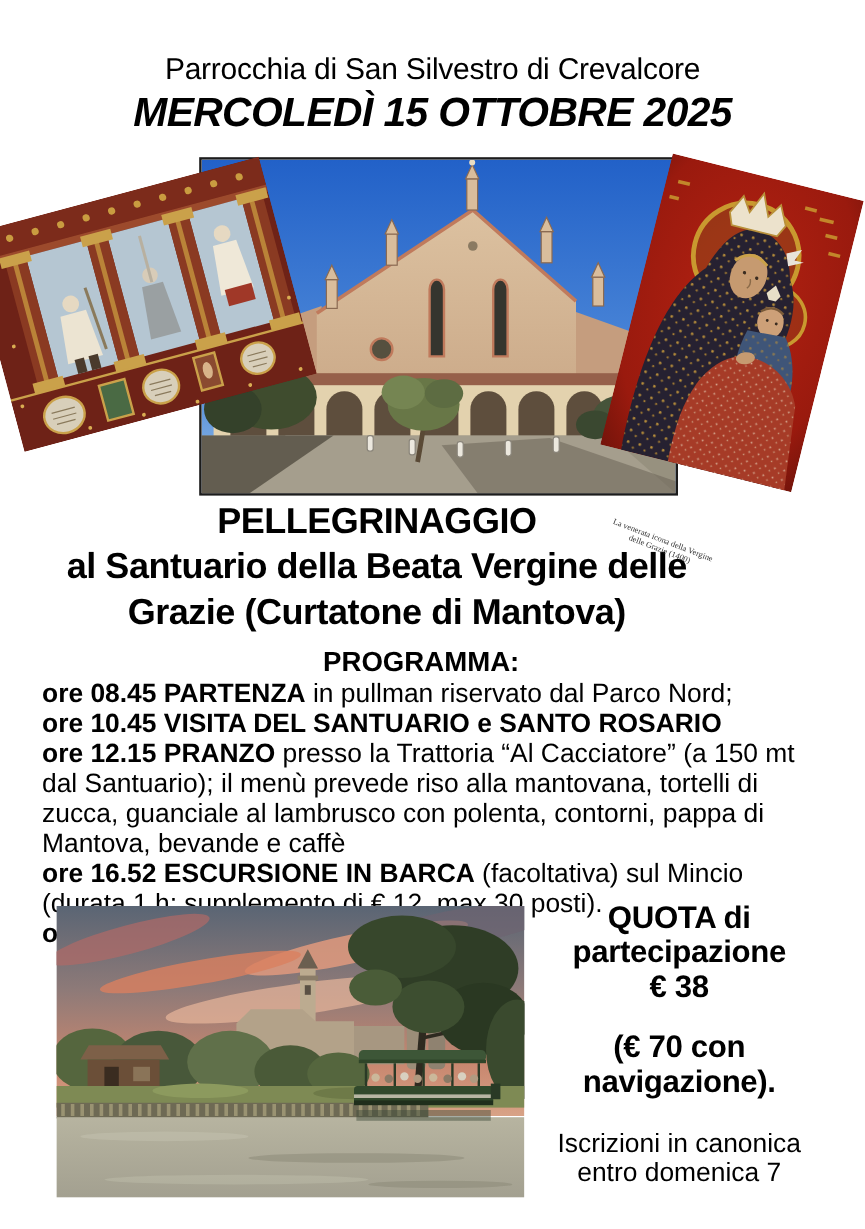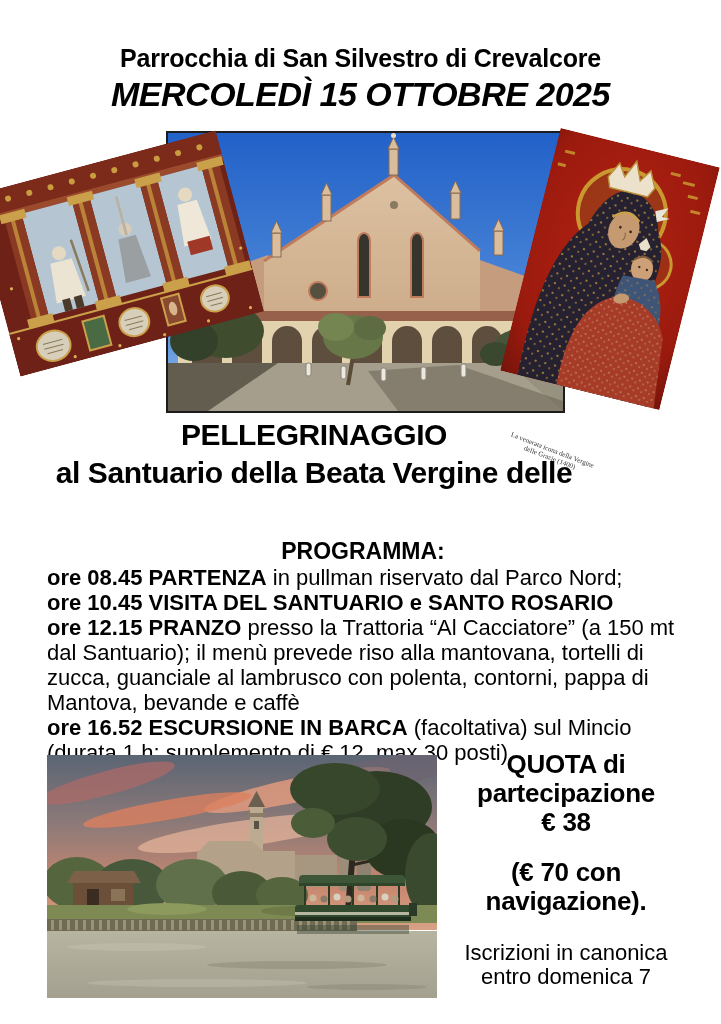--- a/index.html
+++ b/index.html
@@ -3,39 +3,39 @@
 <meta charset="utf-8">
 <style>
   html,body{margin:0;padding:0;background:#ffffff;}
   .page{
     position:relative;width:721px;height:1024px;margin:0 auto;
     background:#ffffff;overflow:hidden;color:#000;
     font-family:"Liberation Sans",sans-serif;
   }
   
   .header{position:absolute;top:44px;left:0;width:721px;text-align:center;line-height:1.15;}
-  .header-line1{font-size:25px;font-weight:700;letter-spacing:-0.2px;text-align:center;}
+  .header-line1{font-size:25px;font-weight:400;letter-spacing:-0.2px;text-align:center;}
   .header-line2{font-size:34px;font-weight:700;letter-spacing:-0.5px;margin-top:2px;font-style:italic;}
   
   .collage{position:absolute;top:130px;left:0;width:721px;height:300px;}
   .photo{position:absolute;}
   .photo svg{display:block;width:100%;height:100%;}
   .central-photo{left:168px;top:3px;width:395px;height:278px;outline:2px solid #1c1c1c;z-index:1;}
   .left-photo{left:-8px;top:30px;width:252px;height:187px;transform:rotate(-15deg);z-index:3;}
   .right-photo{left:528px;top:14px;width:164px;height:250px;transform:rotate(14deg);z-index:2;}
   .icon-caption{
     position:absolute;left:486px;top:316px;width:130px;z-index:4;
     transform:rotate(21deg);font-size:7px;line-height:8px;color:#333;
     font-family:"Liberation Serif",serif;text-align:center;
   }
   
   .main-title{position:absolute;top:416px;left:0;width:628px;text-align:center;
     font-weight:700;font-size:30px;line-height:38px;letter-spacing:-0.4px;}
   
-  .program{position:absolute;top:539px;left:47px;width:632px;font-size:22px;line-height:25px;}
+  .program{position:absolute;top:539px;left:35px;width:632px;font-size:22px;line-height:25px;}
   .program-heading{font-weight:700;font-size:23px;text-align:center;margin:0 0 1px 0;}
   .prog-line{margin:0;}
   .prog-line b{font-weight:700;}
   
   .river-photo{position:absolute;top:755px;left:47px;width:390px;height:243px;z-index:1;}
   .river-photo svg{display:block;width:100%;height:100%;}
   .quota{position:absolute;top:750px;left:448px;width:236px;text-align:center;}
   .quota-main{font-weight:700;font-size:26px;line-height:29px;letter-spacing:-0.3px;}
   .quota-part2{margin-top:21px;}
   .quota-note{margin-top:25px;font-size:22px;line-height:24px;font-weight:400;}
@@ -277,20 +277,21 @@
 
     <div class="icon-caption">
       <span>La venerata icona della Vergine</span><br>
       <span>delle Grazie (1400)</span>
     </div>
   </div>
 
   <div class="main-title">
     <div>PELLEGRINAGGIO</div>
     <div>al Santuario della Beata Vergine delle</div>
+    <div>Grazie (Curtatone di Mantova)</div>
   </div>
 
   <div class="program">
     <p class="program-heading">PROGRAMMA:</p>
     <p class="prog-line"><b>ore 08.45 PARTENZA</b><span> in pullman riservato dal Parco Nord;</span></p>
     <p class="prog-line"><b>ore 10.45 VISITA DEL SANTUARIO e SANTO ROSARIO</b><span></span></p>
     <p class="prog-line"><b>ore 12.15 PRANZO</b><span> presso la Trattoria “Al Cacciatore” (a 150 mt dal Santuario); il menù prevede riso alla mantovana, tortelli di zucca, guanciale al lambrusco con polenta, contorni, pappa di Mantova, bevande e caffè</span></p>
     <p class="prog-line"><b>ore 16.52 ESCURSIONE IN BARCA</b><span> (facoltativa) sul Mincio (durata 1 h; supplemento di € 12, max 30 posti).</span></p>
     <p class="prog-line"><b>ore 16.30 ripartenza</b><span> per Crevalcore.</span></p>
   </div>

